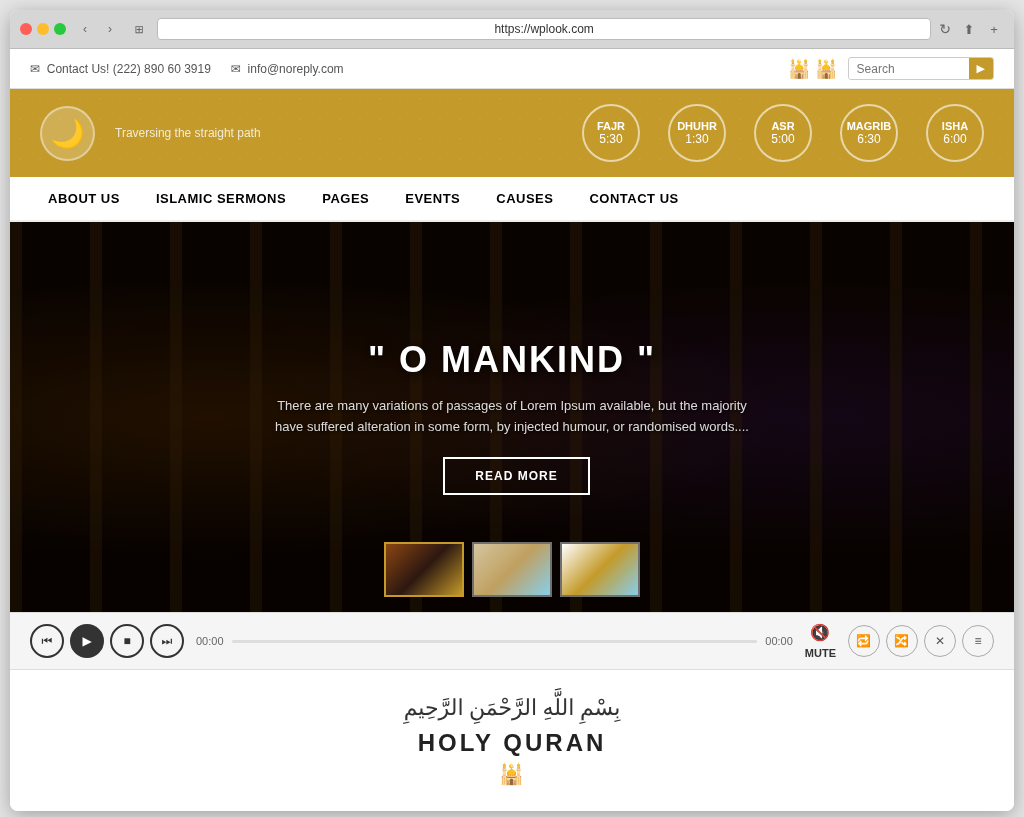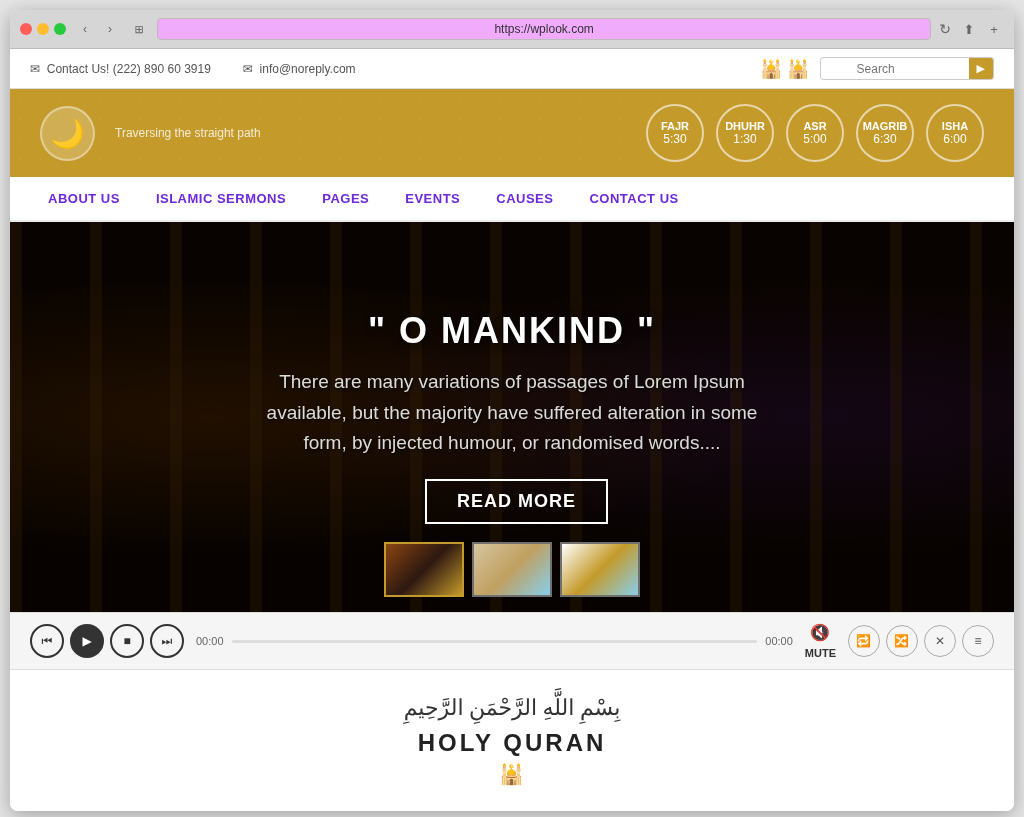--- a/index.html
+++ b/index.html
@@ -25,21 +25,21 @@
     .traffic-lights { display: flex; gap: 5px; }
     .tl { width: 12px; height: 12px; border-radius: 50%; }
     .tl-red { background: #ff5f56; }
     .tl-yellow { background: #ffbd2e; }
     .tl-green { background: #27c93f; }
     .nav-buttons { display: flex; gap: 3px; }
     .nav-btn { width: 22px; height: 22px; background: none; border: none; cursor: pointer; color: #666; font-size: 12px; display: flex; align-items: center; justify-content: center; }
     .window-btn { width: 20px; height: 20px; background: none; border: none; cursor: pointer; color: #666; font-size: 11px; }
     .address-bar {
       flex: 1;
-      background: #f0abfc;
+      background: #ffffff;
       border-radius: 4px;
       padding: 3px 10px;
       font-size: 12px;
       color: #333;
       text-align: center;
       border: 1px solid #bbb;
     }
     .browser-actions { display: flex; gap: 5px; }
     .b-action { width: 20px; height: 20px; background: none; border: none; cursor: pointer; color: #666; font-size: 13px; }
 
@@ -47,31 +47,30 @@
     .top-bar {
       background: #fff;
       border-bottom: 1px solid #ddd;
       padding: 8px 20px;
       display: flex;
       align-items: center;
       justify-content: space-between;
       font-size: 12px;
       color: #555;
     }
-    .top-bar-left { display: flex; gap: 32px; align-items: center; }
+    .top-bar-left { display: flex; gap: 20px; align-items: center; }
     .top-bar-right { display: flex; align-items: center; gap: 10px; }
     .mosque-icons { display: flex; gap: 4px; }
     .mosque-icon { color: #1a3a6b; font-size: 18px; }
     .search-box {
       display: flex;
       align-items: center;
       border: 1px solid #ccc;
       border-radius: 3px;
       overflow: hidden;
-      padding-left: 28px;
     }
     .search-box input {
       border: none;
       outline: none;
       padding: 3px 8px;
       font-size: 12px;
       width: 120px;
     }
     .search-box button {
       background: #c49a2a;
@@ -105,21 +104,21 @@
       width: 55px; height: 55px;
       background: rgba(255,255,255,0.2);
       border-radius: 50%;
       display: flex; align-items: center; justify-content: center;
       font-size: 28px; color: #fff;
       border: 2px solid rgba(255,255,255,0.4);
     }
     .logo-text h1 { color: #fff; font-size: 22px; font-weight: bold; }
     .logo-text p { color: rgba(255,255,255,0.8); font-size: 12px; margin-left: 8px; }
     
-    .prayer-times { display: flex; gap: 12px; z-index: 1; }
+    .prayer-times { display: flex; gap: 28px; z-index: 1; }
     .prayer-time {
       border: 2px solid rgba(255,255,255,0.6);
       border-radius: 50%;
       width: 58px; height: 58px;
       display: flex; flex-direction: column; align-items: center; justify-content: center;
       color: #fff; font-size: 10px; text-align: center;
     }
     .prayer-time .pt-name { font-weight: bold; font-size: 11px; }
     .prayer-time .pt-time { font-size: 12px; }
 
@@ -127,21 +126,21 @@
     .nav {
       background: #fff;
       border-bottom: 2px solid #eee;
       display: flex;
       padding: 0 20px;
     }
     .nav-item {
       padding: 14px 18px;
       font-size: 13px;
       font-weight: bold;
-      color: #6d28d9;
+      color: #000000;
       cursor: pointer;
       text-transform: uppercase;
       letter-spacing: 0.5px;
       border-bottom: 2px solid transparent;
       margin-bottom: -2px;
     }
     .nav-item.active {
       background: #222;
       color: #fff;
     }
@@ -187,32 +186,32 @@
     }
     .hero-quote {
       font-size: 36px;
       font-weight: bold;
       text-transform: uppercase;
       letter-spacing: 2px;
       text-shadow: 2px 2px 8px rgba(0,0,0,0.8);
       margin-bottom: 15px;
     }
     .hero-desc {
-      font-size: 19px;
+      font-size: 13px;
       line-height: 1.6;
       color: rgba(255,255,255,0.85);
       margin-bottom: 20px;
       text-shadow: 1px 1px 3px rgba(0,0,0,0.8);
     }
     .read-more-btn {
       border: 2px solid #fff;
       background: transparent;
       color: #fff;
       padding: 10px 30px;
-      font-size: 18px;
+      font-size: 12px;
       font-weight: bold;
       cursor: pointer;
       text-transform: uppercase;
       letter-spacing: 1px;
       margin-left: 9px;
     }
 
     
     .thumb-strip {
       position: absolute;

